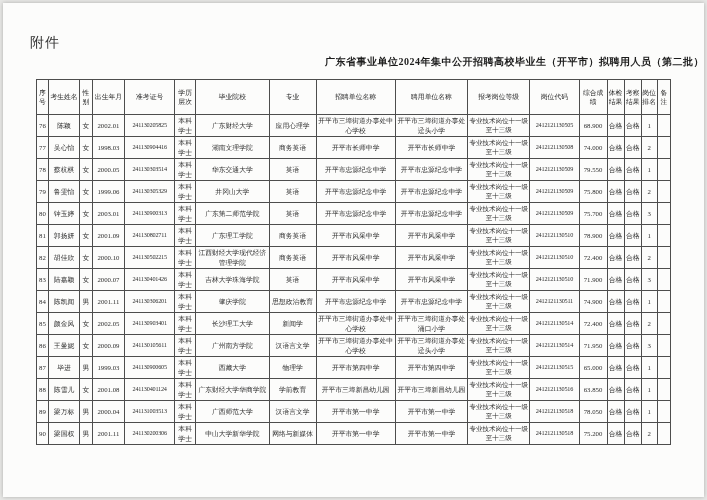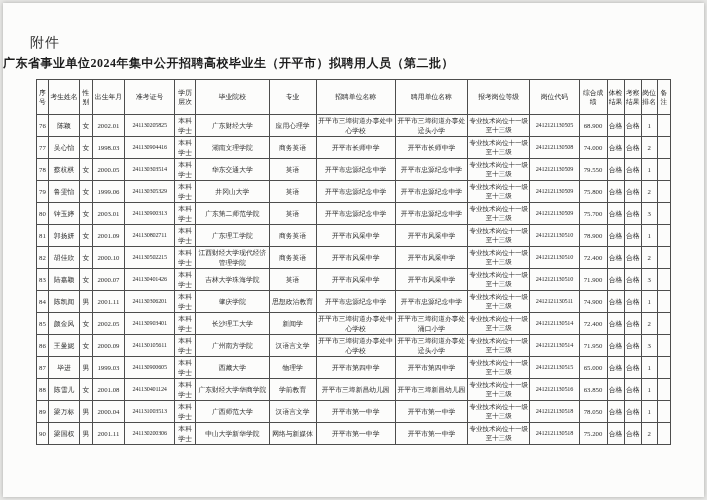--- a/index.html
+++ b/index.html
@@ -19,22 +19,22 @@
   .attachment{
     position:absolute;
     left:27px;top:31px;
     font-size:14px;
     color:#333;
     letter-spacing:1px;
   }
   .title{
     position:absolute;
     left:0;right:0;top:52px;
-    text-align:left;
-    font-size:12px;
+    text-align:right;
+    font-size:10px;
     font-weight:bold;
     color:#1c1c1c;
     letter-spacing:.5px;
   }
   .table-wrap{
     position:absolute;
     left:33px;right:33px;top:76px;
   }
   table{
     width:100%;

